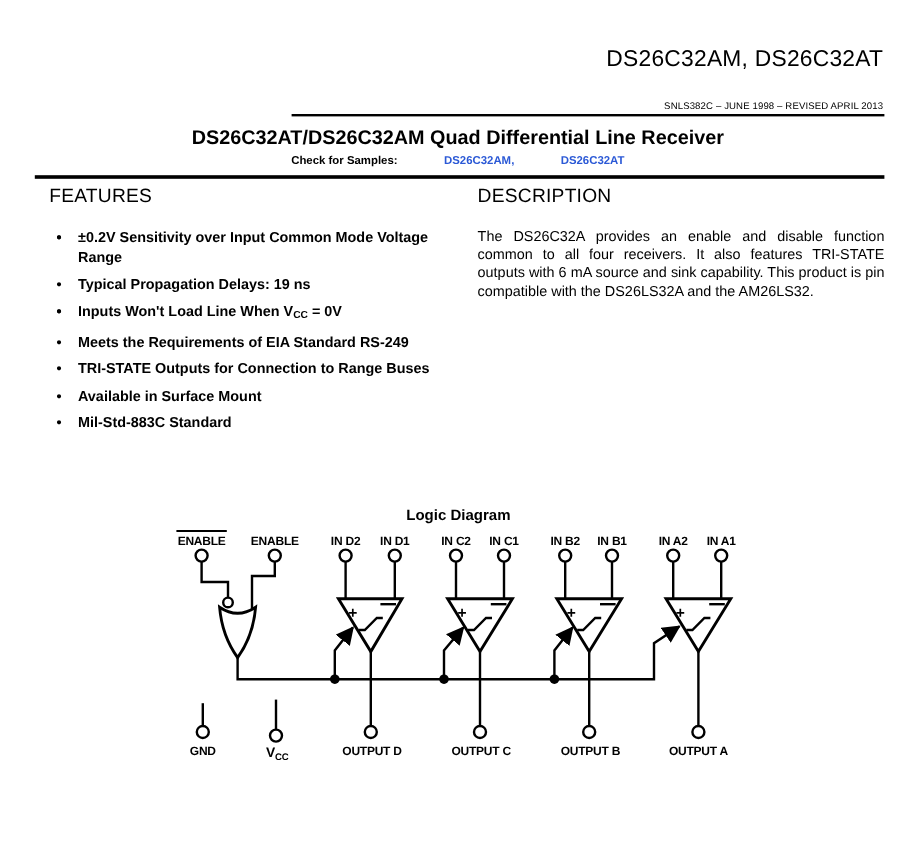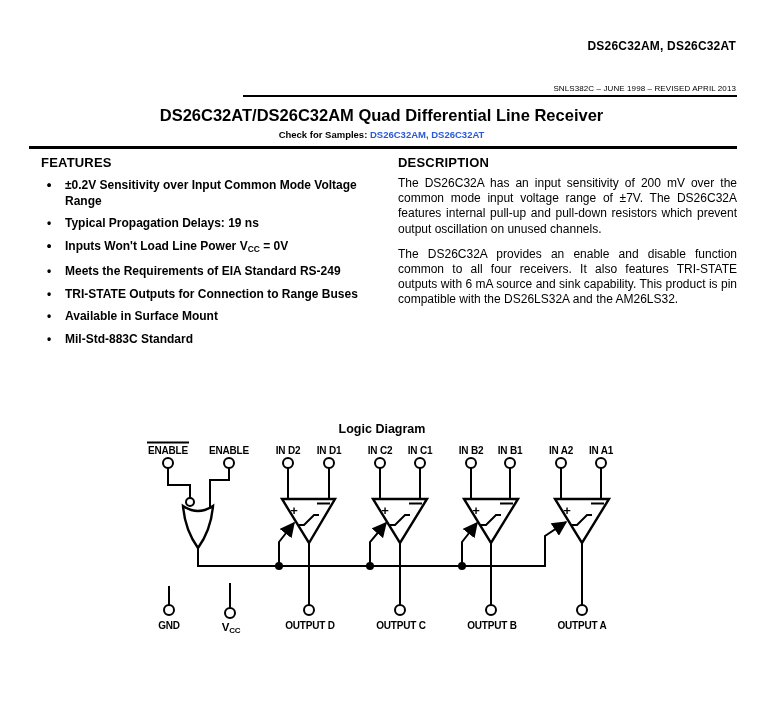--- a/index.html
+++ b/index.html
@@ -5,35 +5,35 @@
   html, body { margin:0; padding:0; }
   body {
     width:763px; height:704px; background:#fff; color:#000;
     font-family:"Liberation Sans", sans-serif;
     position:relative; overflow:hidden;
     -webkit-font-smoothing:antialiased;
   }
   .abs { position:absolute; }
 
   
-  .part-numbers { top:39px; right:27px; font-size:12px; font-weight:bold; letter-spacing:0.2px; }
+  .part-numbers { top:39px; right:27px; font-size:19px; font-weight:normal; letter-spacing:0.2px; }
   .doc-info { top:84px; right:27px; font-size:8px; letter-spacing:0.1px; }
   .rule-top { top:95px; left:243px; right:26px; height:2px; background:#000; }
 
   
   .page-title { top:106px; left:0; right:0; text-align:center; font-size:16.5px; font-weight:bold; }
   .samples-line { top:129px; left:0; right:0; text-align:center; font-size:9.5px; font-weight:bold; }
-  .samples-line a { color:var(--link-color,#2b59d6); text-decoration:none; }
+  .samples-line a { color:var(--link-color,#2b59d6); text-decoration:none;margin-left:36px; }
   .link-sep { color:var(--link-color,#2b59d6); }
   .rule-main { top:146px; left:29px; right:26px; height:3px; background:#000; }
 
   
   .features-col { top:155px; left:41px; width:331px; }
   .desc-col { top:155px; left:398px; width:339px; }
-  .col-heading { font-size:13px; font-weight:bold; margin:0 0 6px 0; letter-spacing:0.2px; }
+  .col-heading { font-size:16px; font-weight:normal; margin:0 0 17px 0; letter-spacing:0.2px; }
 
   ul.features { list-style:none; margin:0; padding:0; font-size:12px; font-weight:bold; }
   ul.features li { position:relative; padding-left:24px; margin-bottom:6.5px; line-height:16px; }
   ul.features .bullet { position:absolute; left:6px; top:0; }
   ul.features .sub { font-size:8.5px; vertical-align:-2px; }
 
   .desc-col p { text-align:justify; font-size:12px; line-height:15.2px; margin:0 0 10px 0; }
 
   
   .diagram { top:416px; left:0; width:763px; height:250px; }
@@ -58,31 +58,30 @@
 <div class="abs samples-line"><span>Check for Samples: </span><a href="#">DS26C32AM</a><span class="link-sep">, </span><a href="#">DS26C32AT</a></div>
 <div class="abs rule-main"></div>
 
 <div class="abs features-col">
   <h2 class="col-heading">FEATURES</h2>
   <ul class="features">
     <li><span class="bullet">•</span></li>
     <li><span class="bullet">•</span><span>±0.2V Sensitivity over Input Common Mode Voltage Range</span></li>
     <li><span class="bullet">•</span><span>Typical Propagation Delays: 19 ns</span></li>
     <li><span class="bullet">•</span></li>
-    <li><span class="bullet">•</span><span>Inputs Won't Load Line Power V</span><span class="sub">CC</span><span> = 0V</span></li>
+    <li><span class="bullet">•</span><span>Inputs Won't Load Line When V</span><span class="sub">CC</span><span> = 0V</span></li>
     <li><span class="bullet">•</span><span>Meets the Requirements of EIA Standard RS-249</span></li>
     <li><span class="bullet">•</span><span>TRI-STATE Outputs for Connection to Range Buses</span></li>
     <li><span class="bullet">•</span><span>Available in Surface Mount</span></li>
     <li><span class="bullet">•</span><span>Mil-Std-883C Standard</span></li>
   </ul>
 </div>
 
 <div class="abs desc-col">
   <h2 class="col-heading">DESCRIPTION</h2>
-  <p>The DS26C32A has an input sensitivity of 200 mV over the common mode input voltage range of ±7V. The DS26C32A features internal pull-up and pull-down resistors which prevent output oscillation on unused channels.</p>
   <p>The DS26C32A provides an enable and disable function common to all four receivers. It also features TRI-STATE outputs with 6 mA source and sink capability. This product is pin compatible with the DS26LS32A and the AM26LS32.</p>
 </div>
 
 <svg class="abs diagram" viewBox="0 0 763 250" width="763" height="250">
   <defs>
     <marker id="arr" viewBox="0 0 10 10" refX="9" refY="5" markerWidth="7.5" markerHeight="7.5" orient="auto">
       <path d="M0,0 L10,5 L0,10 z"></path>
     </marker>
   </defs>
 

